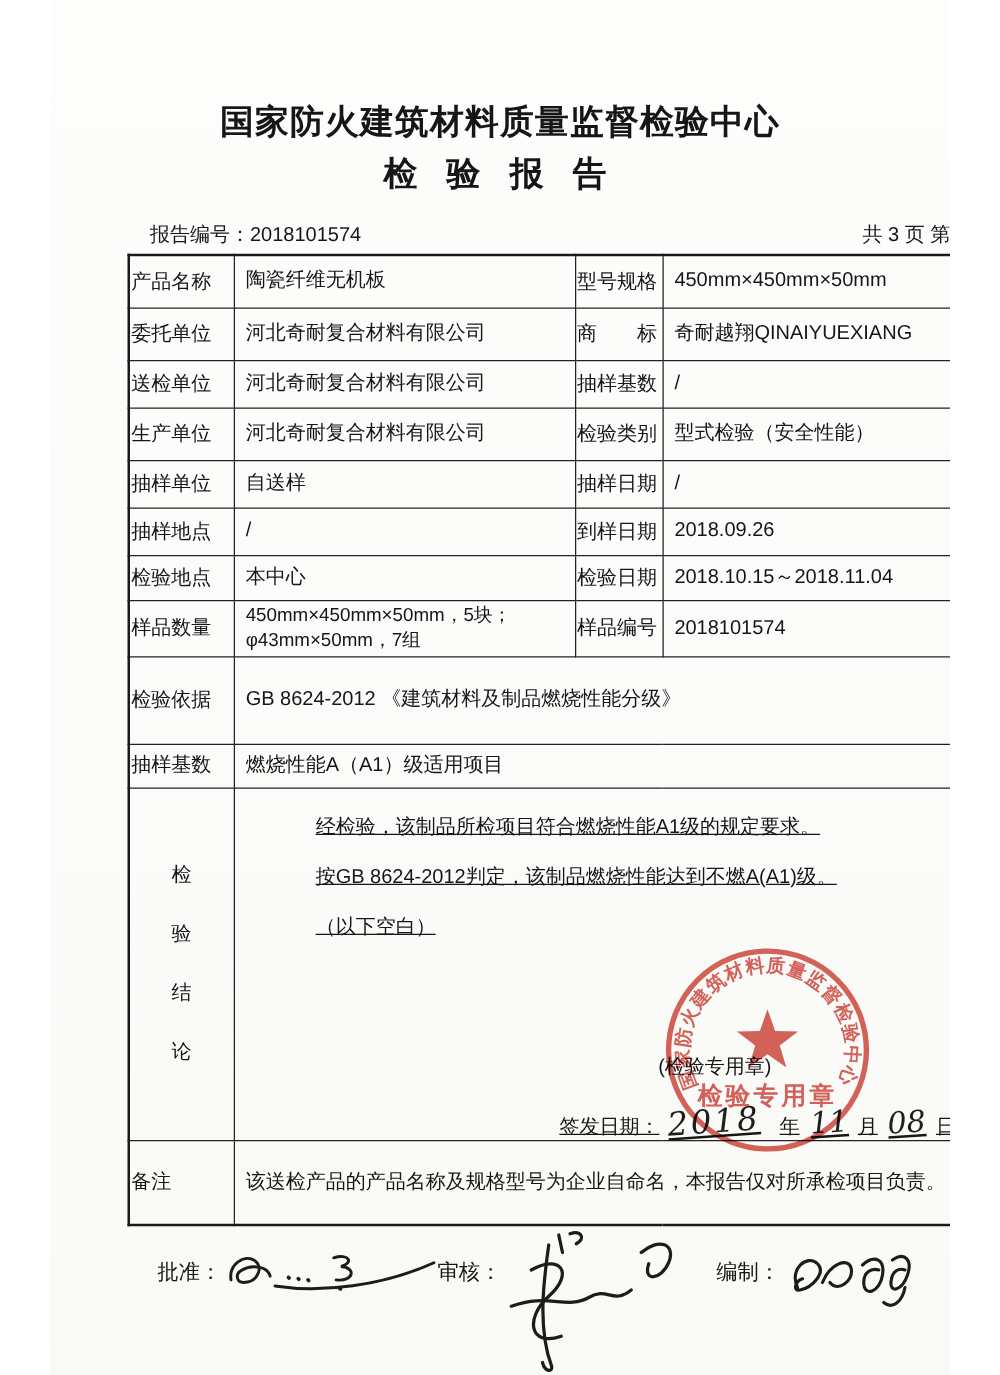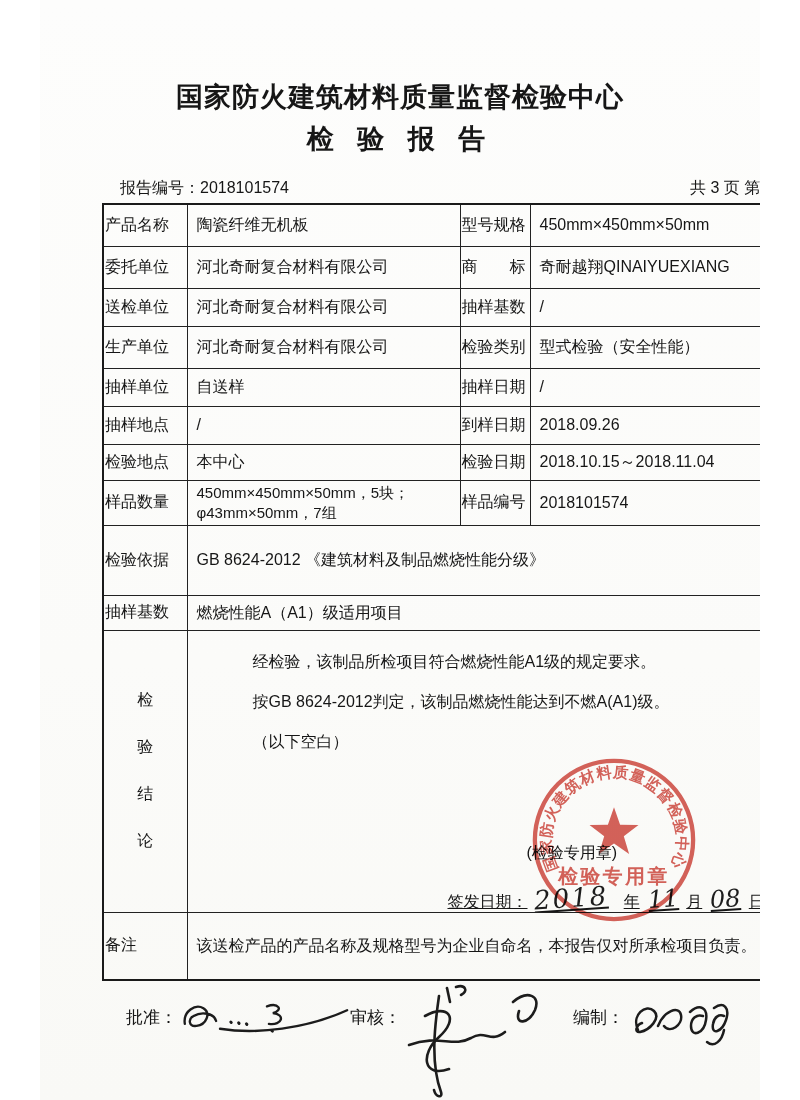--- a/index.html
+++ b/index.html
@@ -17,21 +17,21 @@
     display:flex; justify-content:space-between; font-size:16px; }
   .report-table { position:absolute; top:203px; left:62px; width:676px;
     border-collapse:collapse; table-layout:fixed; }
   .report-table td { border:1.5px solid #222; font-size:16px; overflow:hidden; }
   .report-table { border:2px solid #1a1a1a; }
   td.lbl { text-align:left; padding:0 1px; }
   td.val { padding:2px 9px; line-height:20px; }
   td.conclusion-label { vertical-align:middle; }
   .vlabel { display:flex; flex-direction:column; align-items:center; gap:26px; }
   td.conclusion-cell { position:relative; vertical-align:top; }
-  .c-line { padding:0 16px; text-indent:3em; margin-top:19px; line-height:21px; }
+  .c-line { padding:0 16px; text-indent:3em; margin-top:19px; line-height:21px;text-decoration:underline; }
   .stamp-note { position:absolute; left:339px; top:212px; font-size:16px; }
   .issue-date { position:absolute; left:260px; top:252px; font-size:16px; display:flex; align-items:baseline;text-decoration:underline; }
   .issue-date .unit { margin:0 2px; }
   .hw { font-family:"DejaVu Serif",serif; font-style:italic; font-size:24px;
     display:inline-block; transform:rotate(-4deg); margin:0 6px; color:#1d1d1d; }
   .hw.year { font-size:26px; letter-spacing:2px; margin-right:14px; }
   .main-stamp { position:absolute; left:488px; top:747px; width:172px; height:186px;
     color:var(--stamp-color,#cf4038); opacity:.82; mix-blend-mode:multiply; }
   .edge-stamp { position:absolute; left:724px; top:628px; width:85px; height:162px;
     color:var(--edge-color,#dd6f66); opacity:.72; mix-blend-mode:multiply; }

